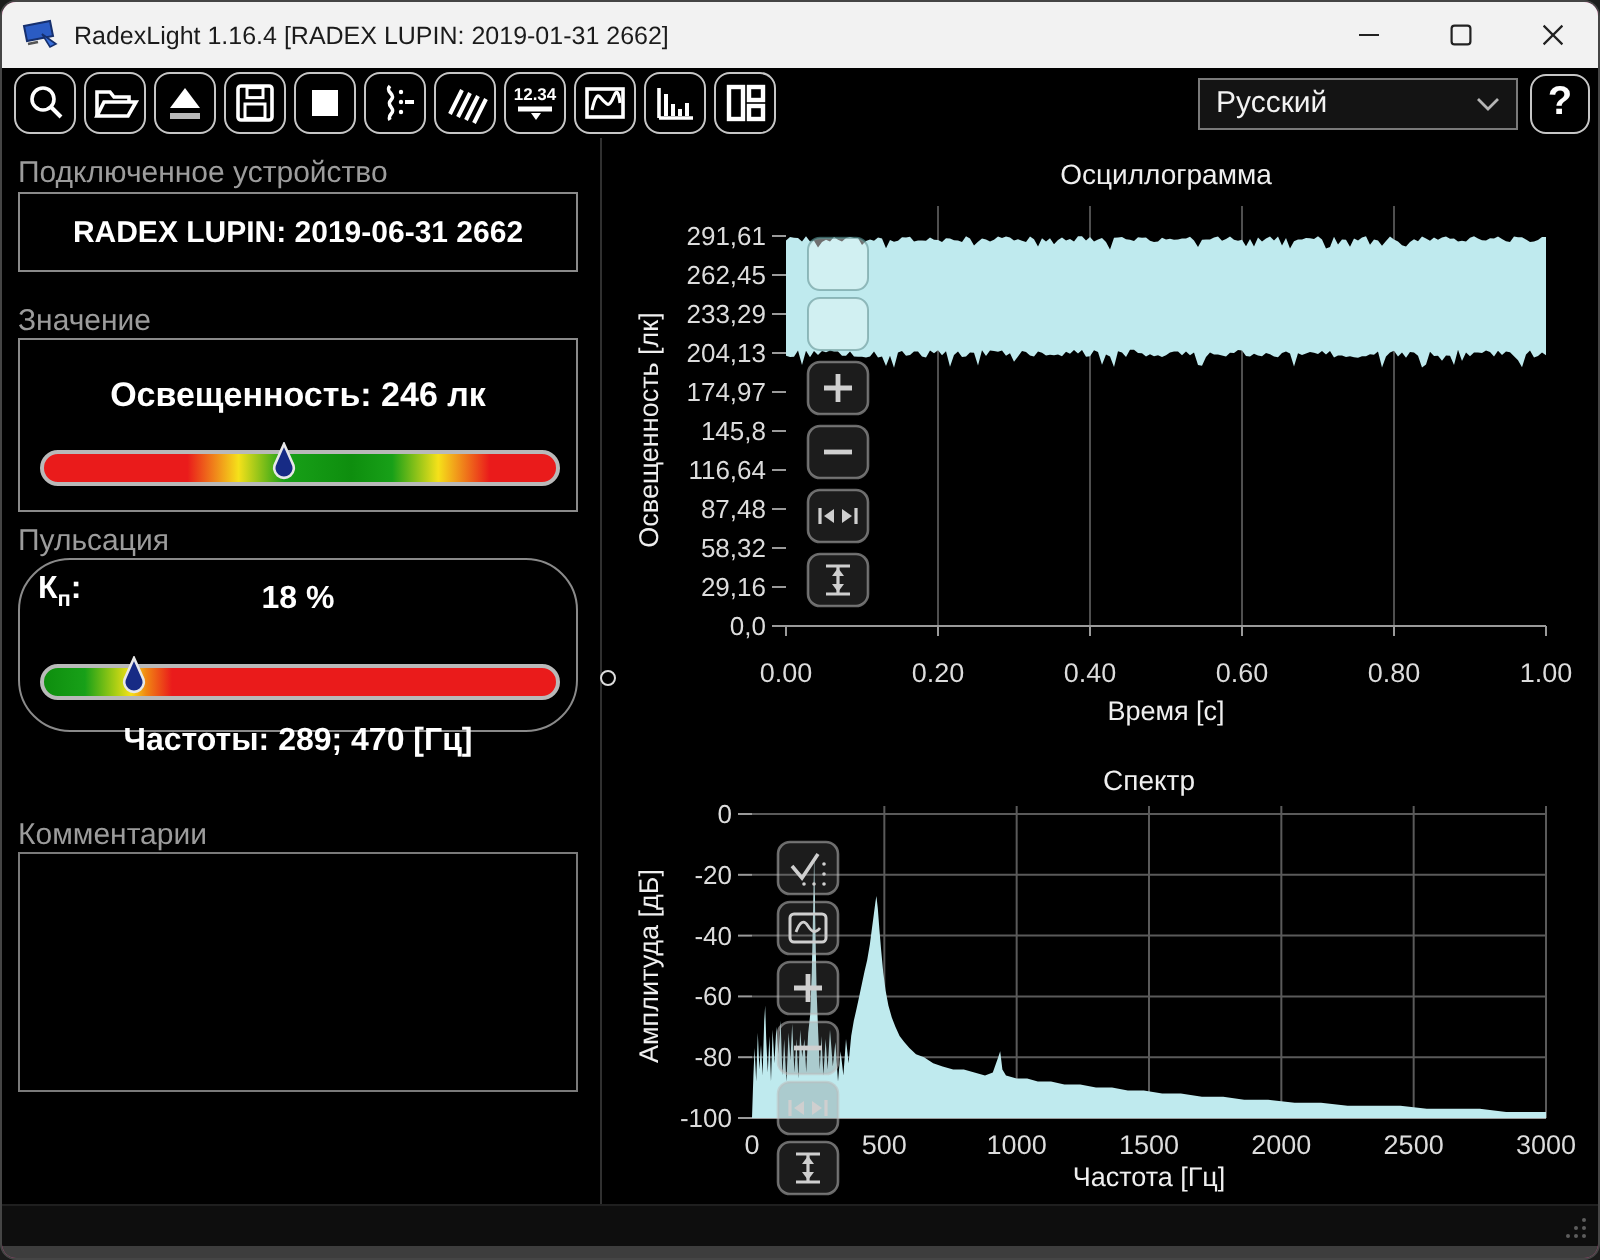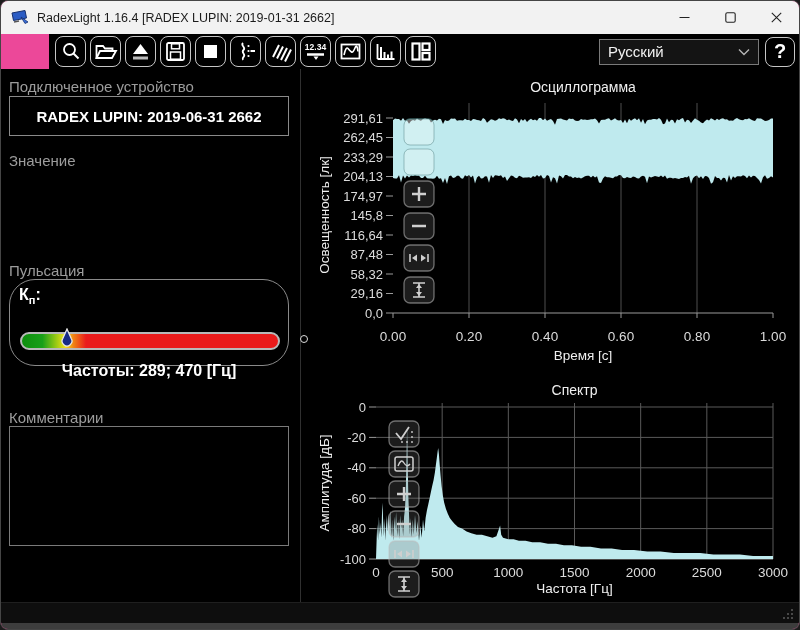--- a/index.html
+++ b/index.html
@@ -4,21 +4,21 @@
 <style>
   html,body{margin:0;padding:0;background:#1c1c1c;font-family:"Liberation Sans","DejaVu Sans",sans-serif;}
   .window{position:relative;width:798px;height:628px;margin:0 auto;border:1px solid #454545;border-radius:8px;overflow:hidden;background:#ec4899;}
   
   .titlebar{position:relative;height:33px;background:#f2f2f2;display:flex;align-items:center;}
   .app-icon{width:20px;height:18px;margin-left:9px;flex:0 0 auto;}
   .window-title{margin-left:7px;font-size:12.5px;color:#1b1b1b;white-space:nowrap;}
   .win-controls{position:absolute;right:0;top:0;height:33px;display:flex;}
   .win-btn{width:46px;height:33px;display:flex;align-items:center;justify-content:center;color:#222;}
   
-  .toolbar{position:relative;height:35px;background:#000;display:flex;align-items:center;padding:0 4px;margin-left:48px;}
+  .toolbar{position:relative;height:35px;background:#000;display:flex;align-items:center;padding:0 4px;}
   .tb-btn{width:31px;height:31px;margin:0 2px;border:1.5px solid #c6c6c6;border-radius:8px;box-sizing:border-box;display:flex;align-items:center;justify-content:center;background:#000;}
   .tb-btn svg{display:block;}
   .lang-select{margin-left:auto;width:160px;height:26px;border:1px solid #7a7a7a;background:#141414;color:#f2f2f2;font-size:15px;display:flex;align-items:center;padding:0 8px;box-sizing:border-box;}
   .lang-select .chev{margin-left:auto;color:#b5b5b5;font-size:12px;}
   .help-btn{width:30px;height:30px;margin-left:6px;border:1.5px solid #c6c6c6;border-radius:8px;box-sizing:border-box;color:#fff;font-size:20px;font-weight:bold;display:flex;align-items:center;justify-content:center;background:#000;}
   
   .client{position:relative;height:533px;background:#000;}
   .section-header{position:absolute;left:8px;color:#9c9c9c;font-size:15px;}
   .panel-box{position:absolute;left:8px;width:280px;border:1px solid #8a8a8a;box-sizing:border-box;background:#000;}
   .device-box{top:27px;height:40px;display:flex;align-items:center;justify-content:center;}
@@ -168,24 +168,34 @@
   </div>
 
   <div class="client">
 
     <div class="section-header" style="top:9px">Подключенное устройство</div>
     <div class="panel-box device-box">
       <div class="device-name">RADEX LUPIN: 2019-06-31 2662</div>
     </div>
 
     <div class="section-header" style="top:83px">Значение</div>
+    <div class="panel-box value-box">
+      <div class="value-reading">Освещенность: 246 лк</div>
+      <div class="bar-wrap bar-illuminance" style="top:55px">
+        <div class="grad-bar"></div>
+        <svg class="bar-marker" id="marker-value" viewBox="0 0 12 22" style="left: calc(47% - 6px);">
+          <path d="M6 1 L10.2 10.5 A4.9 4.9 0 1 1 1.8 10.5 Z" fill="#172b85" stroke="#e8e8e8" stroke-width="1.3"></path>
+        </svg>
+      </div>
+    </div>
 
     <div class="section-header" style="top:193px">Пульсация</div>
     <div class="panel-box pulsation-box">
       <div class="kp-label"><span>К</span><sub>п</sub><span>:</span></div>
+      <div class="pulsation-reading">18 %</div>
       <div class="bar-wrap bar-pulsation" style="top:52px">
         <div class="grad-bar"></div>
         <svg class="bar-marker" id="marker-pulsation" viewBox="0 0 12 22" style="left: calc(18% - 6px);">
           <path d="M6 1 L10.2 10.5 A4.9 4.9 0 1 1 1.8 10.5 Z" fill="#172b85" stroke="#e8e8e8" stroke-width="1.3"></path>
         </svg>
       </div>
       <div class="pulsation-freq">Частоты: 289; 470 [Гц]</div>
     </div>
 
     <div class="section-header" style="top:340px">Комментарии</div>

